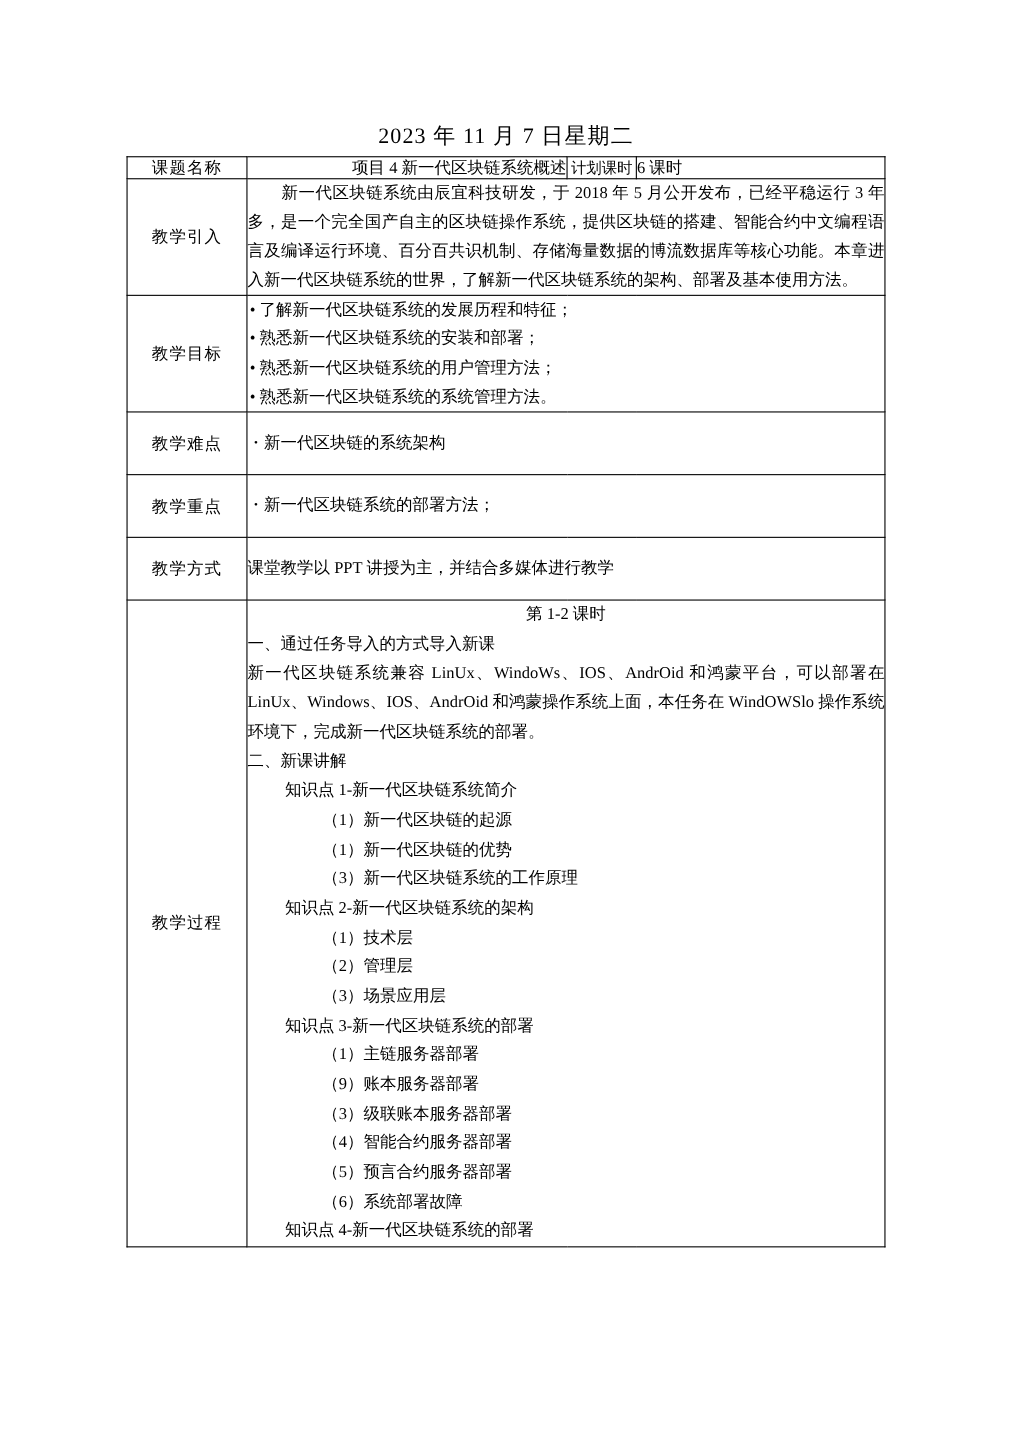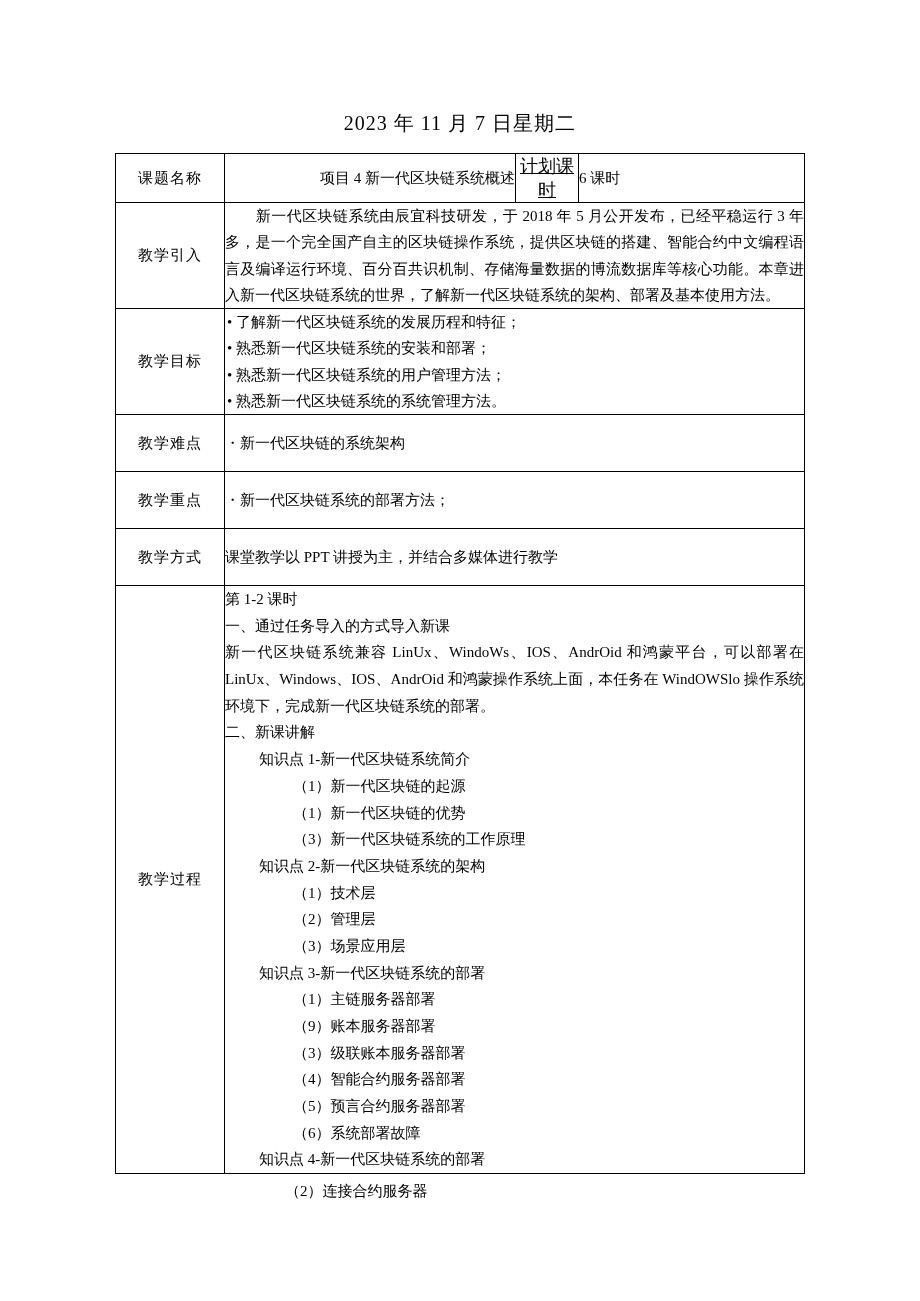--- a/index.html
+++ b/index.html
@@ -10,21 +10,21 @@
     color: #000;
     background: #fff;
     width: 920px;
   }
   .page {
     padding: 110px 115px 40px 115px;
   }
   .title {
     text-align: center;
     font-size: 20px;
-    margin-bottom: 16px;
+    margin-bottom: 5px;
     letter-spacing: 1px;
   }
   table.main {
     border-collapse: collapse;
     width: 100%;
     table-layout: fixed;
   }
   table.main td {
     border: 1px solid #000;
     vertical-align: middle;
@@ -40,40 +40,39 @@
   }
   .header-col2 {
     width: 290px;
     text-align: right;
     padding: 6px 4px;
   }
   .header-col3 {
     width: 62px;
     text-align: center;
     padding: 6px 2px;
-    font-size: 18px;
-    text-decoration: underline;
+    font-size: 14px;
   }
   .header-col4 {
     text-align: left;
     padding: 6px 4px;
   }
   .content-cell {
     padding: 6px 6px;
     line-height: 1.75;
     text-align: justify;
   }
   .bullet-line {
     padding-left: 2px;
   }
   .process-content {
     padding: 6px 10px 6px 6px;
     line-height: 1.78;
   }
-  .center-line { text-align: left; }
+  .center-line { text-align: center; }
   .indent1 { padding-left: 0px; }
   .indent2 { padding-left: 34px; }
   .indent3 { padding-left: 68px; }
   .bottom-line {
     padding: 4px 0 0 170px;
     line-height: 1.8;
   }
   .tall { height: 56px; }
 </style>
 </head>
@@ -147,15 +146,14 @@
         <div class="indent3">（4）智能合约服务器部署</div>
         <div class="indent3">（5）预言合约服务器部署</div>
         <div class="indent3">（6）系统部署故障</div>
 
         <div class="indent2">知识点 4-新一代区块链系统的部署</div>
       </td>
     </tr>
   </tbody>
     </table>
 
-  <div class="bottom-line">（2）连接合约服务器</div>
 
 </div>
 
 </body></html>

